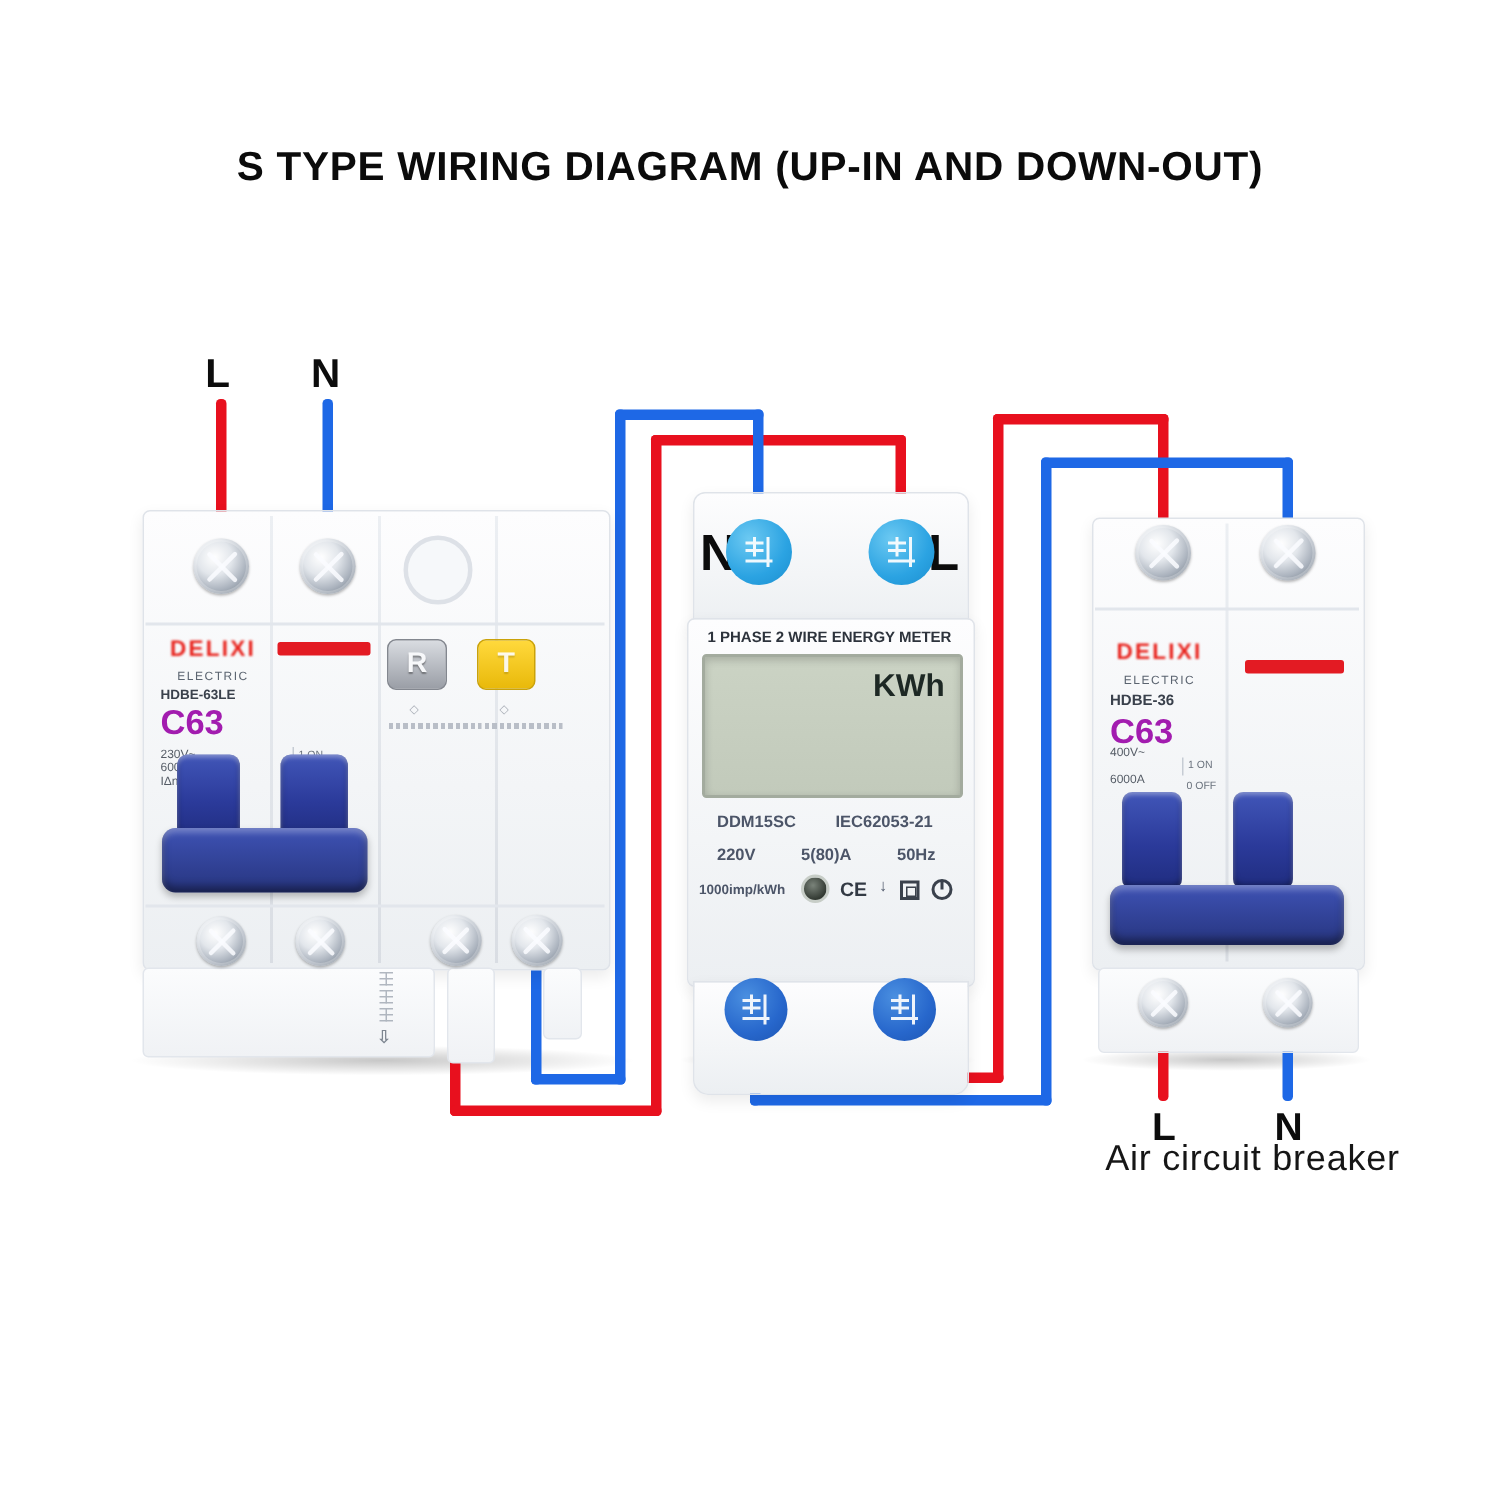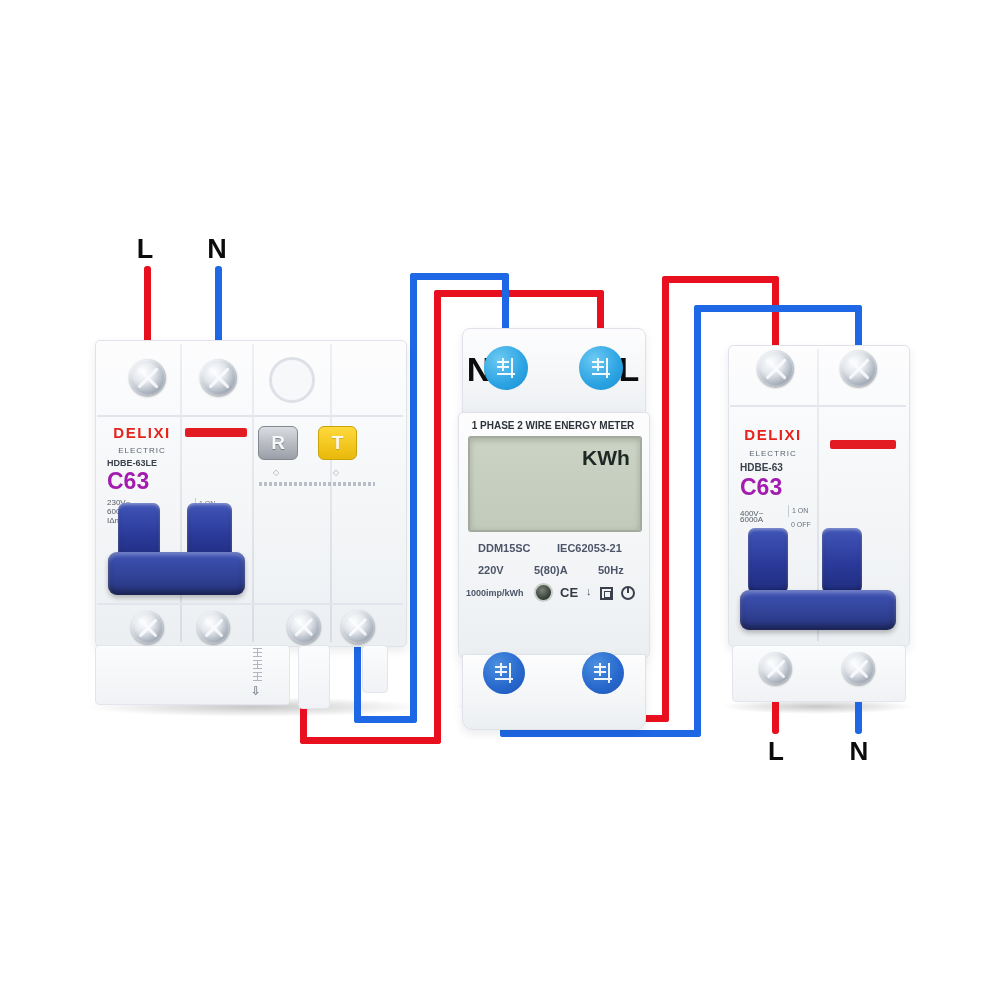--- a/index.html
+++ b/index.html
@@ -79,20 +79,21 @@
        linear-gradient(#8b94a1,#8b94a1) 0 4px/9px 1px no-repeat,
        linear-gradient(#8b94a1,#8b94a1) 0 8px/9px 1px no-repeat,
        linear-gradient(#8b94a1,#8b94a1) 4px 0/1px 9px no-repeat;}
   .loadarrow{position:absolute;color:#7d8590;font-size:12px;font-weight:bold;}
 </style>
 </head>
 <body>
 
 <div class="stage">
 
+  <div class="title">S TYPE WIRING DIAGRAM (UP-IN AND DOWN-OUT)</div>
 
   <div class="shadow" style="left:85px;top:697px;width:340px;height:20px;"></div>
   <div class="shadow" style="left:452px;top:699px;width:200px;height:15px;"></div>
   <div class="shadow" style="left:720px;top:699px;width:195px;height:15px;"></div>
 
   <div class="wire wl" style="left:144px;top:266px;width:7px;height:114px;"></div>
   <div class="wire wl" style="left:300px;top:629px;width:7px;height:115px;"></div>
   <div class="wire wl" style="left:300px;top:737px;width:141px;height:7px;"></div>
   <div class="wire wl" style="left:434px;top:290px;width:7px;height:454px;"></div>
   <div class="wire wl" style="left:434px;top:290px;width:170px;height:7px;"></div>
@@ -210,36 +211,37 @@
     <div class="unit" style="left:0;top:0;width:180px;height:300px;"></div>
     <div class="subpanel" style="left:4px;top:300px;width:172px;height:55px;"></div>
     <div class="vseam" style="left:89px;top:4px;height:292px;"></div>
     <div class="hseam" style="left:2px;top:60px;width:176px;"></div>
 
     <div class="screw" style="left:29px;top:5px;width:37px;height:37px;"></div>
     <div class="screw" style="left:112px;top:5px;width:37px;height:37px;"></div>
 
     <div class="brand" style="left:8px;top:81px;width:74px;text-align:center;">DELIXI</div>
     <div class="smalltxt" style="left:8px;top:104px;width:74px;text-align:center;font-size:8px;letter-spacing:1px;">ELECTRIC</div>
-    <div class="modeltxt" style="left:12px;top:117px;font-size:10px;">HDBE-63</div>
+    <div class="modeltxt" style="left:12px;top:117px;font-size:10px;">HDBE-36</div>
     <div class="ratingtxt" style="left:12px;top:129px;font-size:23px;">C63</div>
-    <div class="spectxt" style="left:12px;top:164px;">400V~</div>
+    <div class="spectxt" style="left:12px;top:152px;">400V~</div>
     <div class="spectxt" style="left:12px;top:170px;">6000A</div>
     <div class="onoff" style="left:60px;top:160px;">1 ON</div>
     <div class="onoff" style="left:60px;top:174px;border-left:none;">0 OFF</div>
 
     <div class="rbar" style="left:102px;top:95px;width:66px;height:9px;"></div>
 
     <div class="handle" style="left:20px;top:183px;width:40px;height:65px;"></div>
     <div class="handle" style="left:94px;top:183px;width:40px;height:65px;"></div>
     <div class="hbar" style="left:12px;top:245px;width:156px;height:40px;"></div>
 
     <div class="screw" style="left:31px;top:307px;width:33px;height:33px;"></div>
     <div class="screw" style="left:114px;top:307px;width:33px;height:33px;"></div>
   </div>
 
   <div class="lbl" style="left:128px;top:234px;width:34px;font-size:27px;">L</div>
   <div class="lbl" style="left:200px;top:234px;width:34px;font-size:27px;">N</div>
   <div class="lbl" style="left:759px;top:736px;width:34px;font-size:26px;">L</div>
   <div class="lbl" style="left:842px;top:736px;width:34px;font-size:26px;">N</div>
 
+  <div class="caption" style="left:690px;top:759px;width:290px;font-size:24px;">Air circuit breaker</div>
 
 </div>
 
 </body></html>

